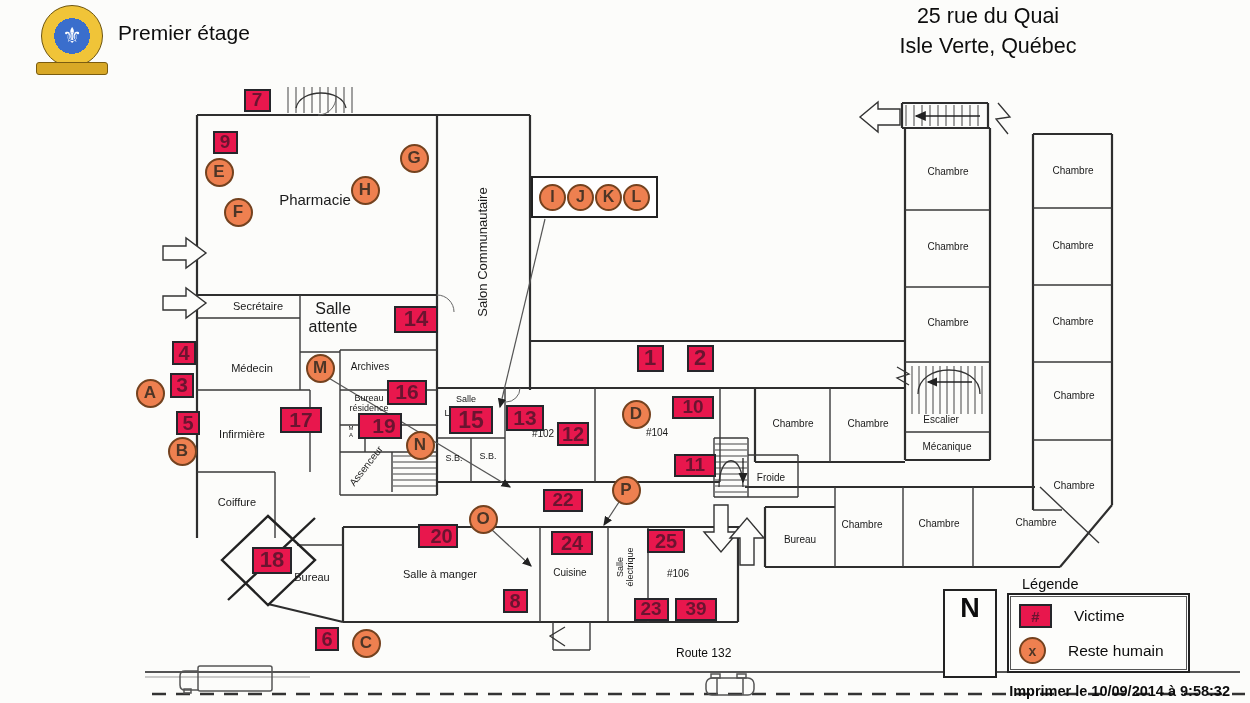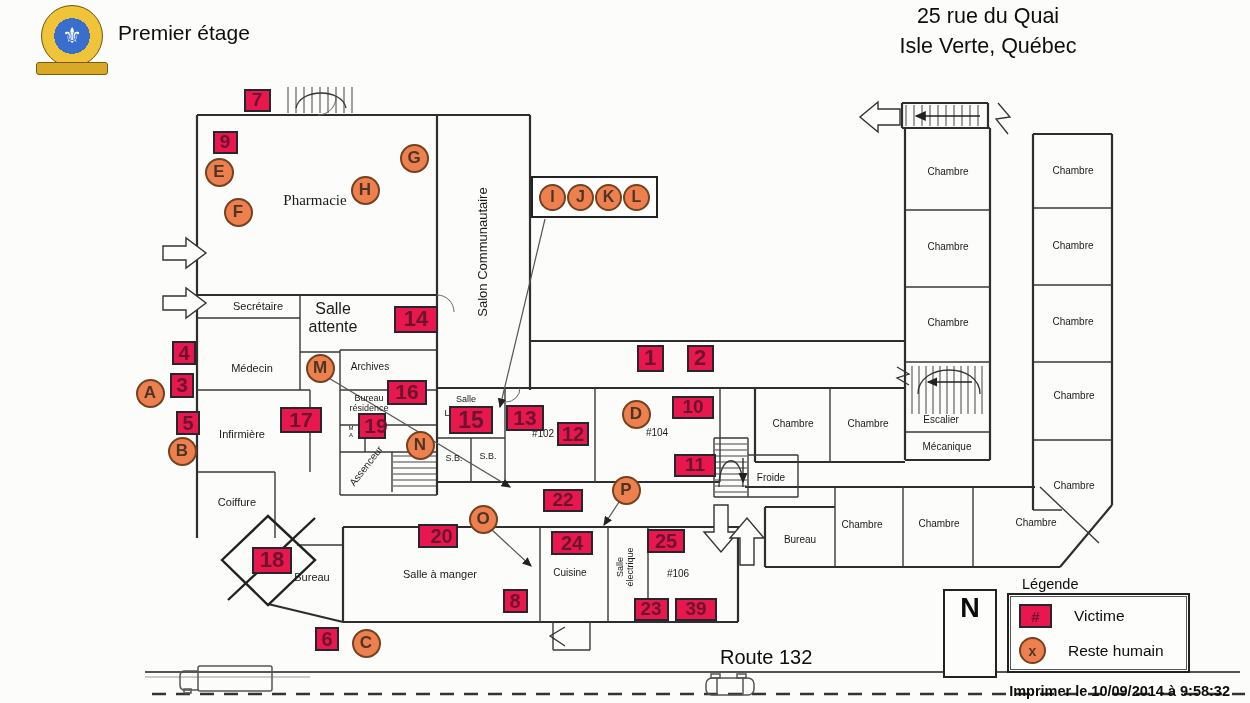--- a/index.html
+++ b/index.html
@@ -39,21 +39,21 @@
   .legend-row.r2{top:42px;}
   .legend-swatch{display:flex;align-items:center;justify-content:center;font-weight:bold;}
   .victim-swatch{width:33px;height:24px;background:#e8174d;border:2px solid #26262b;color:#6b1430;
     font-size:15px;box-sizing:border-box;}
   .remain-swatch{width:27px;height:27px;background:#ee8050;border:2px solid #74421f;border-radius:50%;
     color:#4d3526;font-size:14px;box-sizing:border-box;}
   .legend-label{font-size:15.5px;color:#0d0d0d;}
   .north-box{position:absolute;left:943px;top:589px;width:54px;height:89px;border:2px solid #222;
     background:#fdfdfb;box-sizing:border-box;text-align:center;}
   .north-n{font-size:27px;font-weight:bold;color:#0d0d0d;margin-top:2px;}
-  .route-label{position:absolute;left:676px;top:646px;font-size:20px;color:#0d0d0d;margin-left:44px;}
+  .route-label{position:absolute;left:676px;top:646px;font-size:12px;color:#0d0d0d;}
   .print-line{position:absolute;left:950px;top:683px;width:280px;text-align:right;font-size:14.5px;
     font-weight:bold;color:#0d0d0d;}
 </style>
 </head>
 <body>
 
 <div id="page">
 
   <div class="badge">
     <div class="ring">
@@ -149,21 +149,21 @@
         <path d="M717,678 V695 M743,678 V695"></path>
         <rect x="711" y="674" width="9" height="4"></rect>
         <rect x="737" y="674" width="9" height="4"></rect>
       </g>
     </g>
 
     <path d="M969,622 V668" stroke="#222" stroke-width="1.3" fill="none" marker-end="url(#ah)"></path>
   </svg>
 
   <div id="plan-layer">
-      <div class="room-label" style="left: 315px; top: 200px; font-size: 15px; transform: translate(-50%, -50%); font-family: Liberation Serif, serif;">Pharmacie</div>
+      <div class="room-label" style="left: 315px; top: 200px; font-size: 15px; transform: translate(-50%, -50%);">Pharmacie</div>
       <div class="room-label" style="left: 483px; top: 252px; font-size: 13px; transform: translate(-50%, -50%) rotate(-90deg);">Salon Communautaire</div>
       <div class="room-label" style="left: 258px; top: 306px; font-size: 11px; transform: translate(-50%, -50%);">Secrétaire</div>
       <div class="room-label" style="left: 333px; top: 318px; font-size: 16px; transform: translate(-50%, -50%);">Salle
 attente</div>
       <div class="room-label" style="left: 252px; top: 368px; font-size: 11px; transform: translate(-50%, -50%);">Médecin</div>
       <div class="room-label" style="left: 242px; top: 434px; font-size: 11px; transform: translate(-50%, -50%);">Infirmière</div>
       <div class="room-label" style="left: 237px; top: 502px; font-size: 11px; transform: translate(-50%, -50%);">Coiffure</div>
       <div class="room-label" style="left: 370px; top: 367px; font-size: 10px; transform: translate(-50%, -50%);">Archives</div>
       <div class="room-label" style="left: 369px; top: 403px; font-size: 9px; transform: translate(-50%, -50%);">Bureau
 résidence</div>
@@ -210,21 +210,21 @@
       <div class="victim" style="left: 212.5px; top: 130.5px; width: 25px; height: 23px; font-size: 19px;">9</div>
       <div class="victim" style="left: 672px; top: 395.5px; width: 42px; height: 23px; font-size: 19px;">10</div>
       <div class="victim" style="left: 674px; top: 453.5px; width: 42px; height: 23px; font-size: 19px;">11</div>
       <div class="victim" style="left: 557px; top: 422px; width: 32px; height: 24px; font-size: 20px;">12</div>
       <div class="victim" style="left: 506px; top: 405px; width: 38px; height: 26px; font-size: 21px;">13</div>
       <div class="victim" style="left: 358px; top: 305.5px; width: 44px; height: 27px; font-size: 22px; margin-left: 36px;">14</div>
       <div class="victim" style="left: 449px; top: 406px; width: 44px; height: 28px; font-size: 23px;">15</div>
       <div class="victim" style="left: 387px; top: 379.5px; width: 40px; height: 25px; font-size: 21px;">16</div>
       <div class="victim" style="left: 280px; top: 407px; width: 42px; height: 26px; font-size: 21px;">17</div>
       <div class="victim" style="left: 252px; top: 546.5px; width: 40px; height: 27px; font-size: 22px;">18</div>
-      <div class="victim" style="left: 358px; top: 413px; width: 28px; height: 26px; font-size: 21px; padding-left: 8px;">19</div>
+      <div class="victim" style="left: 358px; top: 413px; width: 44px; height: 26px; font-size: 21px; padding-left: 8px;">19</div>
       <div class="victim" style="left: 418px; top: 524px; width: 40px; height: 24px; font-size: 20px; padding-left: 7px;">20</div>
       <div class="victim" style="left: 675px; top: 597.5px; width: 42px; height: 23px; font-size: 19px;">39</div>
       <div class="victim" style="left: 543px; top: 488.5px; width: 40px; height: 23px; font-size: 19px;">22</div>
       <div class="victim" style="left: 633.5px; top: 597.5px; width: 35px; height: 23px; font-size: 19px;">23</div>
       <div class="victim" style="left: 551px; top: 531px; width: 42px; height: 24px; font-size: 20px;">24</div>
       <div class="victim" style="left: 647px; top: 529px; width: 38px; height: 24px; font-size: 20px;">25</div>
       <div class="remain" style="left: 135.5px; top: 378.5px; width: 29px; height: 29px; font-size: 17px;">A</div>
       <div class="remain" style="left: 167.5px; top: 436.5px; width: 29px; height: 29px; font-size: 17px;">B</div>
       <div class="remain" style="left: 351.5px; top: 628.5px; width: 29px; height: 29px; font-size: 17px;">C</div>
       <div class="remain" style="left: 621.5px; top: 399.5px; width: 29px; height: 29px; font-size: 17px;">D</div>

